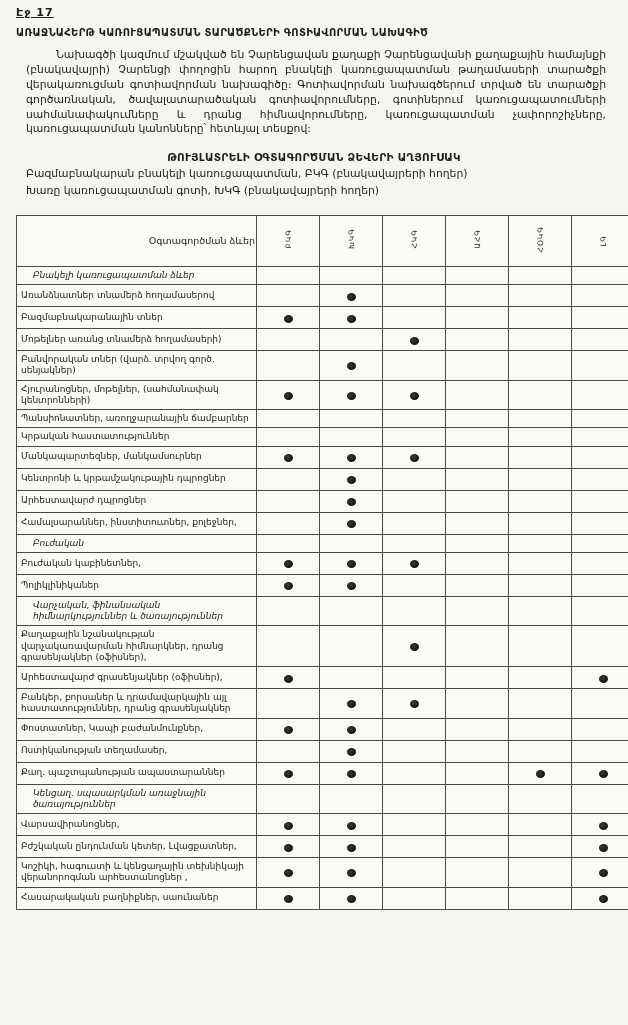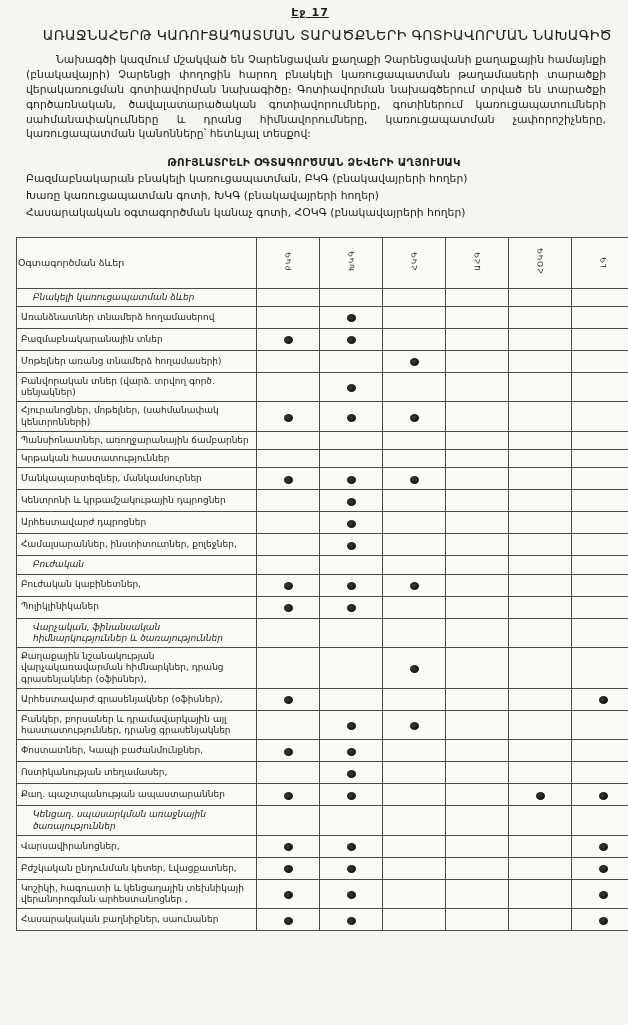--- a/index.html
+++ b/index.html
@@ -16,31 +16,31 @@
     -webkit-font-smoothing: antialiased;
   }
   .page {
     box-sizing: border-box;
     width: 628px;
     height: 1025px;
     padding: 6px 16px 0 16px;
     position: relative;
   }
   .page-num {
-    text-align: center;
+    text-align: left;
     font-size: 11px;
     font-weight: bold;
     text-decoration: underline;
     padding-right: 8px;
     letter-spacing: 1px;
   }
   .doc-title {
-    text-align: right;
-    font-size: 14px;
-    font-weight: normal;
+    text-align: left;
+    font-size: 10px;
+    font-weight: bold;
     margin: 8px 0 10px 0;
     letter-spacing: 0.3px;
   }
   .intro {
     font-size: 10.8px;
     line-height: 1.38;
     text-align: justify;
     text-indent: 30px;
     margin: 0 6px 8px 10px;
   }
@@ -66,21 +66,21 @@
     background: #fbfaf6;
   }
   table.usage-table th,
   table.usage-table td {
     border: 1px solid #4a4a4a;
   }
   th.label-col {
     width: 237px;
     font-size: 9.5px;
     font-weight: normal;
-    text-align: left;
+    text-align: right;
     vertical-align: middle;
   }
   th.zone-col {
     width: 60px;
     height: 48px;
     text-align: center;
     vertical-align: middle;
     font-weight: normal;
   }
   th.zone-col span {
@@ -124,21 +124,20 @@
 
   <h1 class="doc-title">ԱՌԱՋՆԱՀԵՐԹ ԿԱՌՈՒՑԱՊԱՏՄԱՆ ՏԱՐԱԾՔՆԵՐԻ ԳՈՏԻԱՎՈՐՄԱՆ ՆԱԽԱԳԻԾ</h1>
 
   <p class="intro">Նախագծի կազմում մշակված են Չարենցավան քաղաքի Չարենցավանի քաղաքային համայնքի (բնակավայրի) Չարենցի փողոցին հարող բնակելի կառուցապատման թաղամասերի տարածքի վերակառուցման գոտիավորման նախագիծը։ Գոտիավորման նախագծերում տրված են տարածքի գործառնական, ծավալատարածական գոտիավորումները, գոտիներում կառուցապատումների սահմանափակումները և դրանց հիմնավորումները, կառուցապատման չափորոշիչները, կառուցապատման կանոնները՝ հետևյալ տեսքով:</p>
 
   <h2 class="table-title">ԹՈՒՅԼԱՏՐԵԼԻ ՕԳՏԱԳՈՐԾՄԱՆ ՁԵՎԵՐԻ ԱՂՅՈՒՍԱԿ</h2>
 
   <ul class="legend">
       <li>Բազմաբնակարան բնակելի կառուցապատման, ԲԿԳ (բնակավայրերի հողեր)</li>
       <li>Խառը կառուցապատման գոտի, ԽԿԳ (բնակավայրերի հողեր)</li>
-      <li>Հասարակական օգտագործման կանաչ գոտի, ՀՕԿԳ (բնակավայրերի հողեր)</li>
     </ul>
 
   <table class="usage-table">
     <thead>
       <tr>
         <th class="label-col">Օգտագործման ձևեր</th>
 
       <th class="zone-col"><span>ԲԿԳ</span></th>
           <th class="zone-col"><span>ԽԿԳ</span></th>
           <th class="zone-col"><span>ՀԿԳ</span></th>

